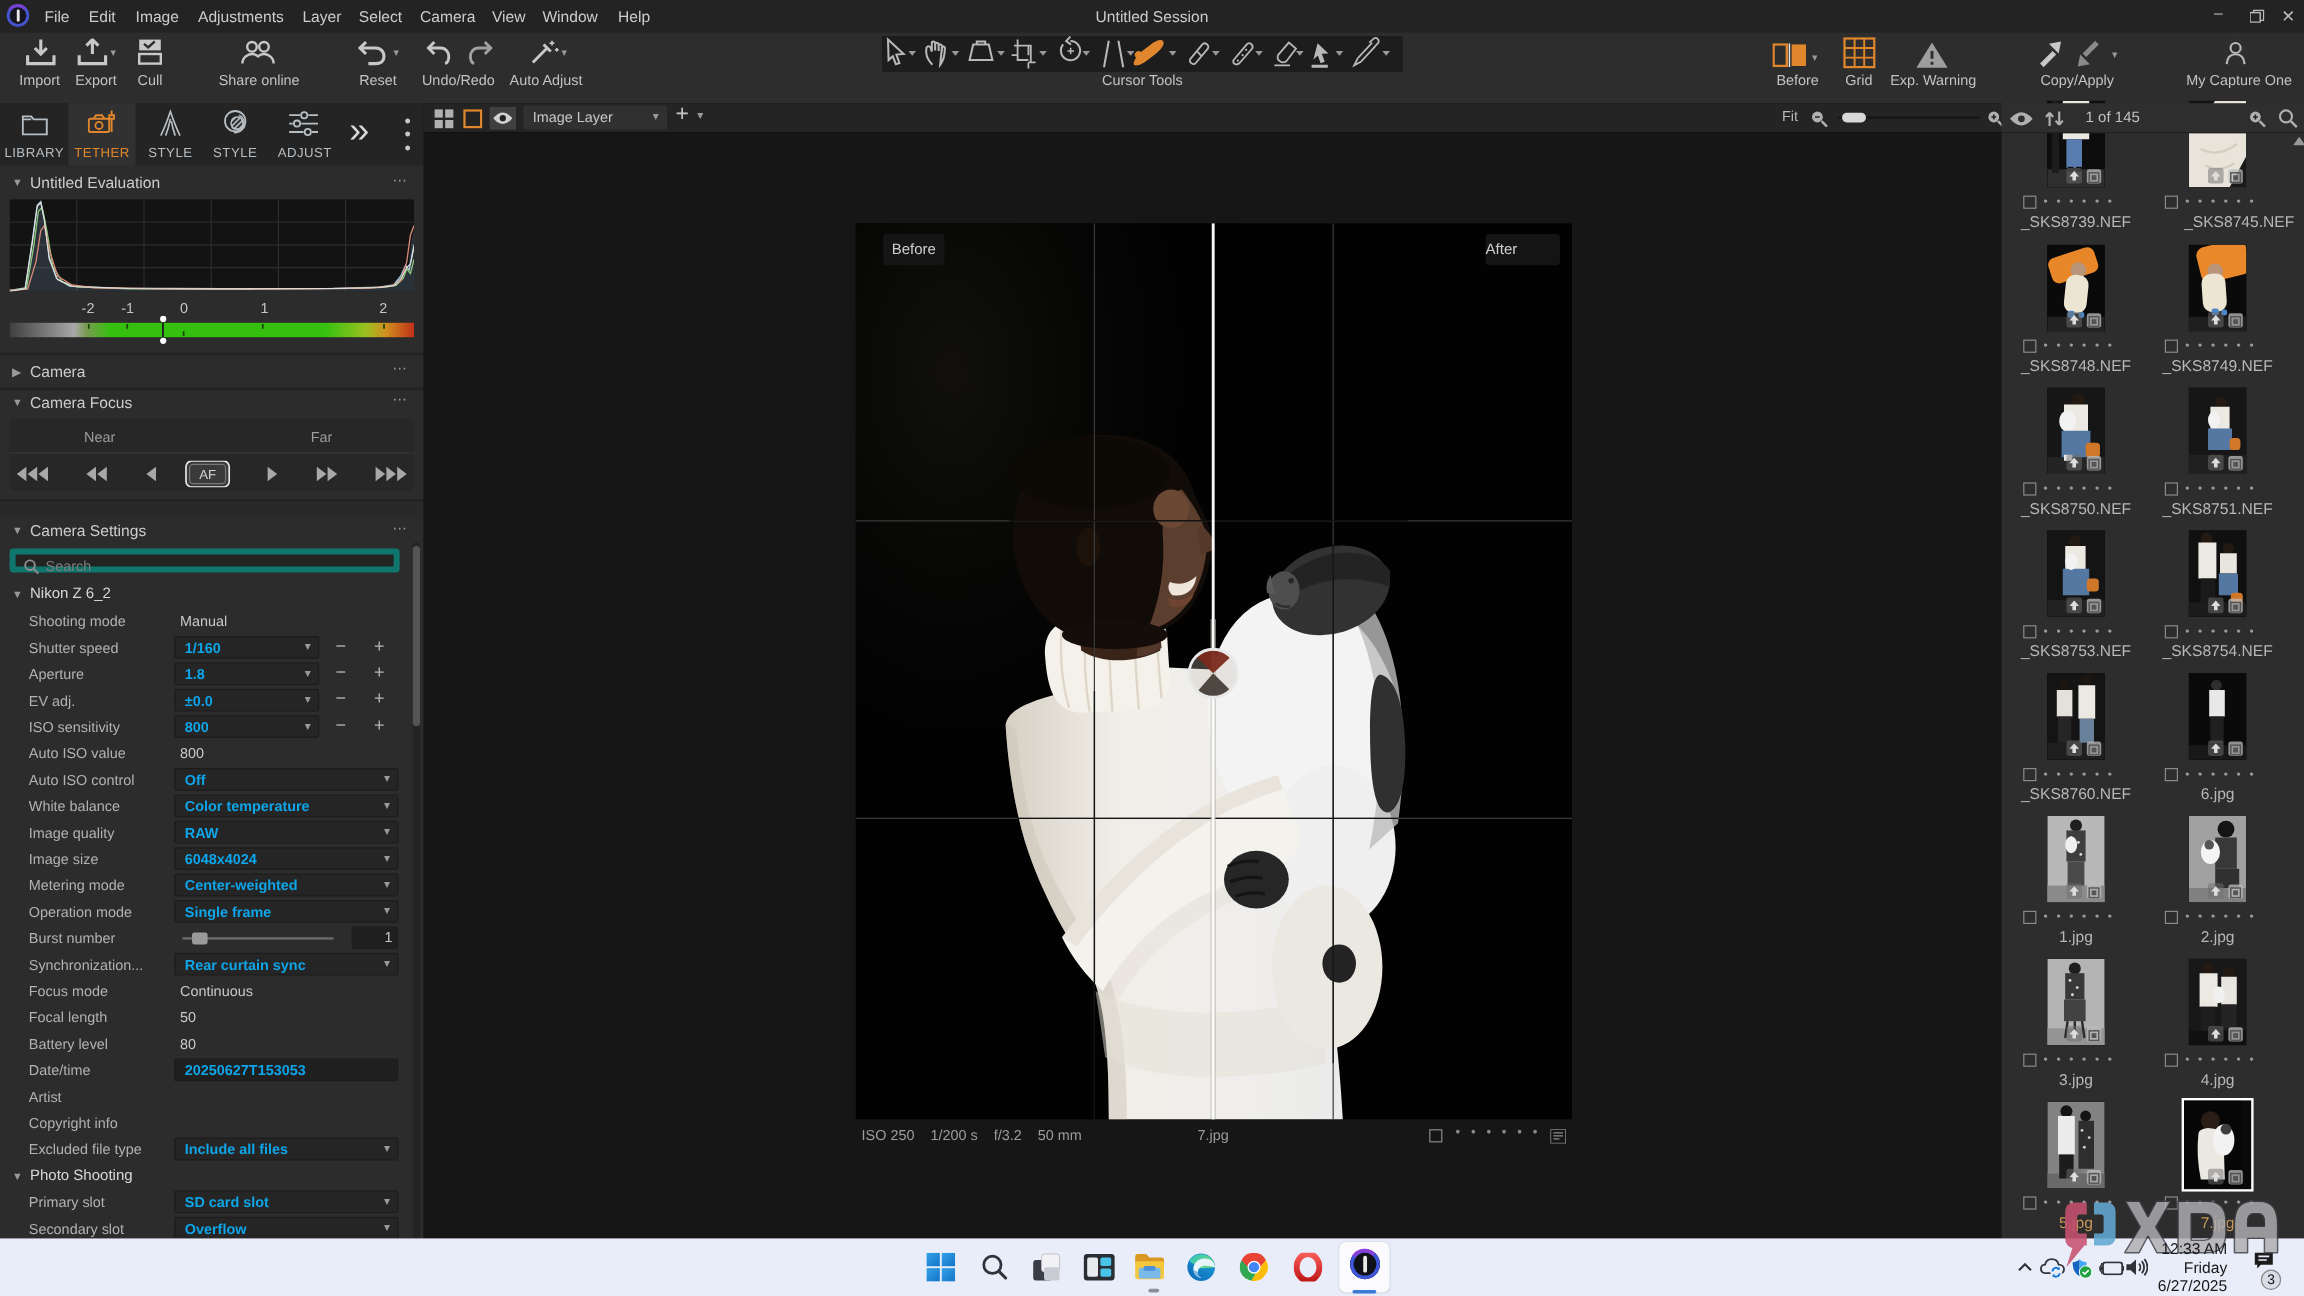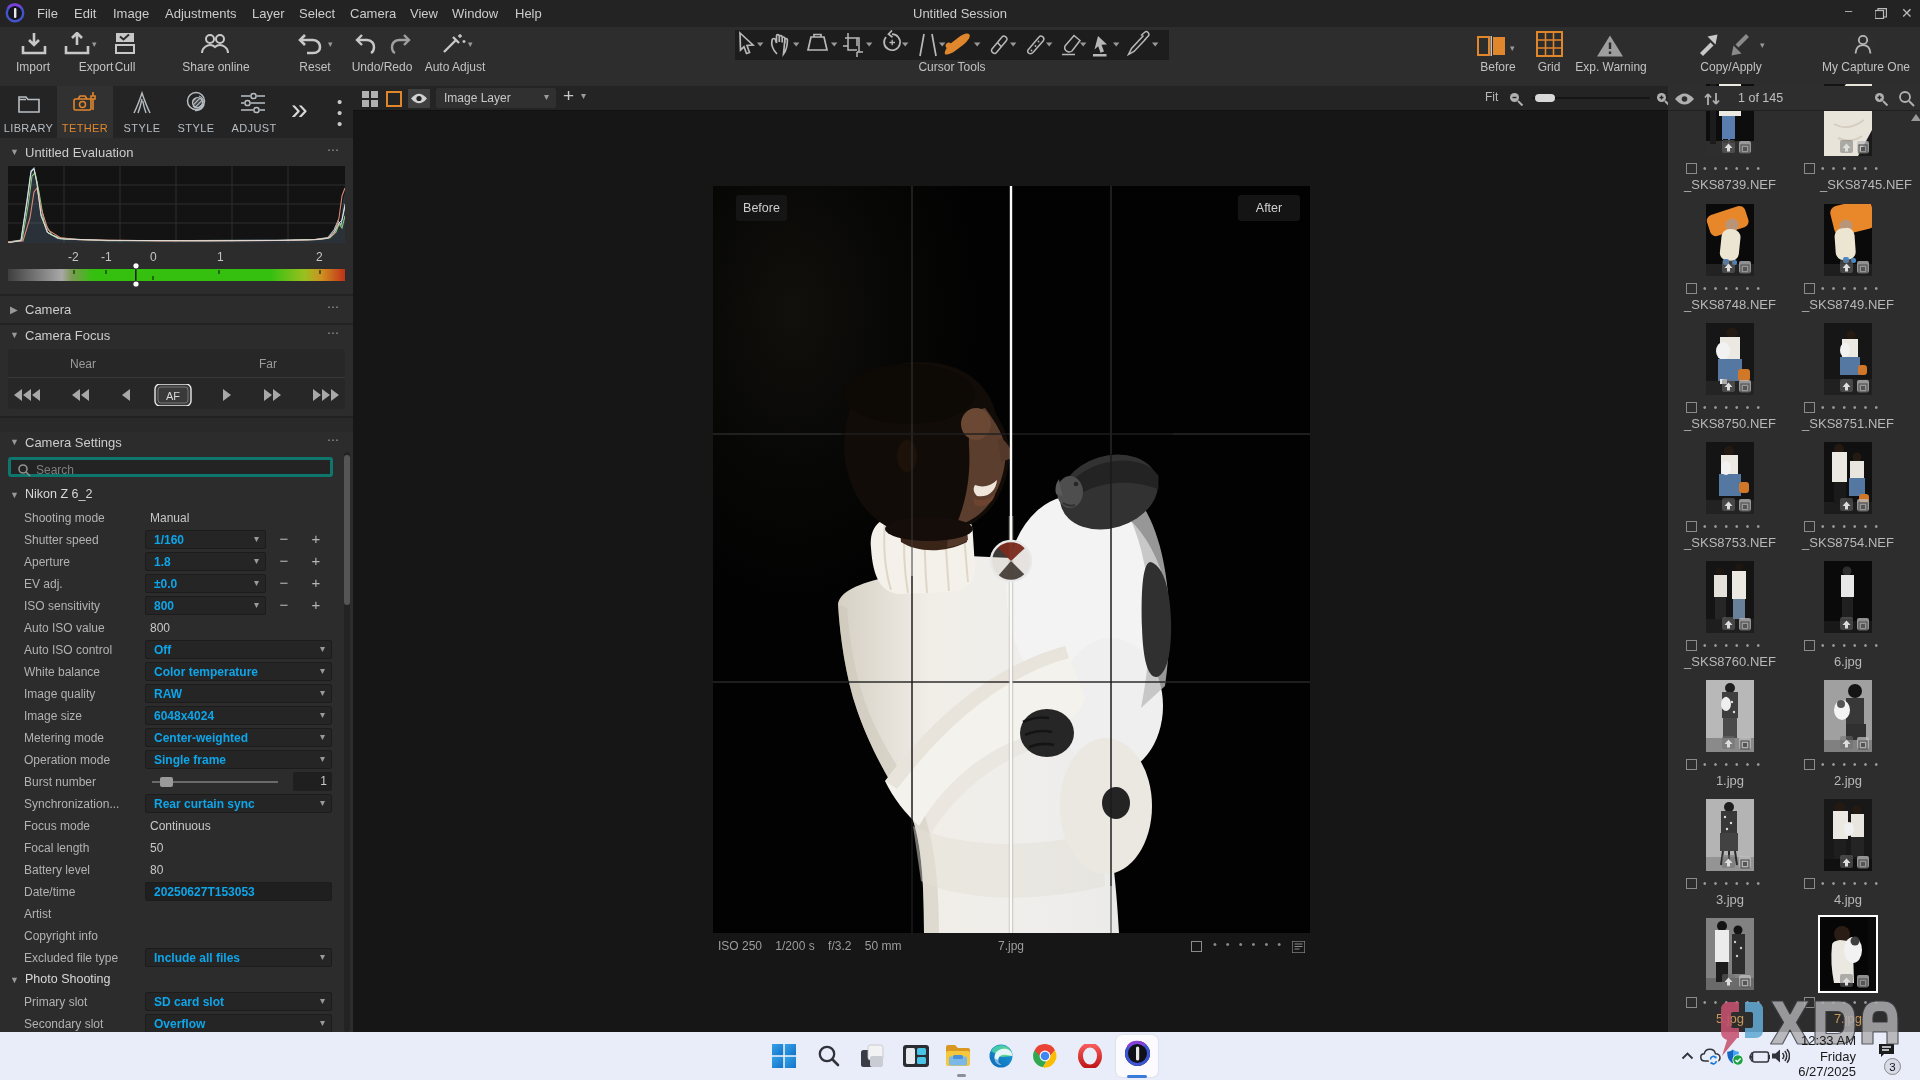--- a/index.html
+++ b/index.html
@@ -82,21 +82,21 @@
     <path d="M13 1 V12 M8 8 L13 13 L18 8" stroke="#c8c8c8" stroke-width="2.6" fill="none"></path>
     <path d="M2 14 V21 H24 V14" stroke="#c8c8c8" stroke-width="2.6" fill="none"></path>
   </svg>
   <div class="tlabel" style="left:0px;width:66px">Import</div>
 
   <svg class="abs" style="left:64px;top:5px" width="26" height="24" viewBox="0 0 26 24">
     <path d="M13 13 V2 M8 6 L13 1 L18 6" stroke="#c8c8c8" stroke-width="2.6" fill="none"></path>
     <path d="M2 14 V21 H24 V14" stroke="#c8c8c8" stroke-width="2.6" fill="none"></path>
   </svg>
   <div class="abs" style="left:92px;top:12px;color:#999;font-size:9px">▾</div>
-  <div class="tlabel" style="left:63px;width:66px">Export</div>
+  <div class="tlabel" style="left:47px;width:66px">Export</div>
 
   <svg class="abs" style="left:114px;top:5px" width="22" height="24" viewBox="0 0 22 24">
     <rect x="2" y="1" width="18" height="9" fill="#c8c8c8"></rect>
     <rect x="2" y="13" width="18" height="8" fill="none" stroke="#c8c8c8" stroke-width="2"></rect>
     <path d="M6 4.5 L9.5 7.5 L15 2.5" stroke="#2d2d2d" stroke-width="2" fill="none"></path>
   </svg>
   <div class="tlabel" style="left:92px;width:66px">Cull</div>
 
   <svg class="abs" style="left:200px;top:5px" width="30" height="24" viewBox="0 0 30 24">
     <circle cx="10" cy="7" r="4" fill="none" stroke="#c8c8c8" stroke-width="2"></circle>
@@ -323,21 +323,21 @@
     <text x="165" y="15.5" font-family="Liberation Sans" font-size="11px" fill="#d8d8d8" text-anchor="middle">AF</text>
   </svg>
   <div style="position:absolute;left:0;top:330px;width:353px;height:16px;background:#292929"></div>
   <div style="position:absolute;left:0;top:330px;width:353px;height:2px;background:#222"></div>
 
   <div class="phead" style="top:346px">
         <span class="tri">▼</span>
         <span class="ttl">Camera Settings</span>
         <span class="dots">⋯</span>
       </div>
-  <div class="abs" style="left:8px;top:371px;width:325px;height:20px;background:#232323;border:3px solid #0f766e;border-radius:3px">
+  <div class="abs" style="left:8px;top:371px;width:325px;height:20px;background:#232323;border:5px solid #0f766e;border-radius:3px">
     <svg class="abs" style="left:6px;top:3px" width="14" height="14" viewBox="0 0 14 14">
           <circle cx="6" cy="6" r="4" fill="none" stroke="#909090" stroke-width="1.6"></circle>
           <path d="M9 9 L13 13" stroke="#909090" stroke-width="1.6"></path>
         </svg>
     <div class="abs" style="left:25px;top:3px;font-size:12px;color:#7f7f7f">Search</div>
   </div>
   <div class="abs" style="left:10px;top:404px;color:#999;font-size:9px">▼</div>
   <div class="abs" style="left:25px;top:401px;font-size:12.5px;color:#d8d8d8">Nikon Z 6_2</div>
 <div class="srow" style="top:421px">
   <div class="lab">Shooting mode</div>
@@ -607,21 +607,21 @@
     <rect x="295.8" y="330" width="1" height="417" fill="#b9b5ab" opacity="0.7"></rect>
         <rect x="296.8" y="0" width="2.4" height="747" fill="#fafafa"></rect>
         <rect x="299.2" y="330" width="1" height="417" fill="#b9b5ab" opacity="0.7"></rect>
 
     <circle cx="298" cy="375" r="20" fill="#c8bdb2" opacity="0.3"></circle>
     <path d="M298 375 L 284 361 A 20 20 0 0 1 312 362 Z" fill="#7a2a1c" opacity="0.95"></path>
     <path d="M298 375 L 312 389 A 20 20 0 0 1 285 390 Z" fill="#3e3630" opacity="0.9"></path>
     <circle cx="298" cy="375" r="20" fill="none" stroke="#e8e8e8" stroke-width="2.4"></circle>
   </svg>
   <div class="abs" style="left:383px;top:109px;width:51px;height:26px;background:rgba(24,24,24,0.85);border-radius:3px;text-align:center;line-height:26px;font-size:12.5px;color:#cfcfcf">Before</div>
-  <div class="abs" style="left:885px;top:109px;width:62px;height:26px;background:rgba(24,24,24,0.85);border-radius:3px;text-align:center;line-height:26px;font-size:12.5px;color:#cfcfcf">After</div>
+  <div class="abs" style="left:885px;top:109px;width:62px;height:26px;background:rgba(24,24,24,0.85);border-radius:3px;line-height:26px;font-size:12.5px;color:#cfcfcf">After</div>
   <div class="abs" style="left:365px;top:853px;font-size:12px;color:#9d9d9d">ISO 250&nbsp;&nbsp;&nbsp;&nbsp;1/200 s&nbsp;&nbsp;&nbsp;&nbsp;f/3.2&nbsp;&nbsp;&nbsp;&nbsp;50 mm</div>
   <div class="abs" style="left:645px;top:853px;font-size:12px;color:#9d9d9d">7.jpg</div>
   <div class="abs" style="left:838px;top:855px;width:11px;height:11px;border:1.4px solid #8a8a8a"></div>
   <div class="abs" style="left:860px;top:852px;font-size:11px;color:#8a8a8a;letter-spacing:9px">••••••</div>
   <svg class="abs" style="left:939px;top:855px" width="13" height="12" viewBox="0 0 13 12">
         <rect x="0" y="0" width="13" height="12" fill="none" stroke="#8a8a8a" stroke-width="1.3"></rect>
         <path d="M2.5 3 h8 M2.5 5.5 h8 M2.5 8 h5" stroke="#8a8a8a" stroke-width="1"></path>
       </svg>
 </div>
 

